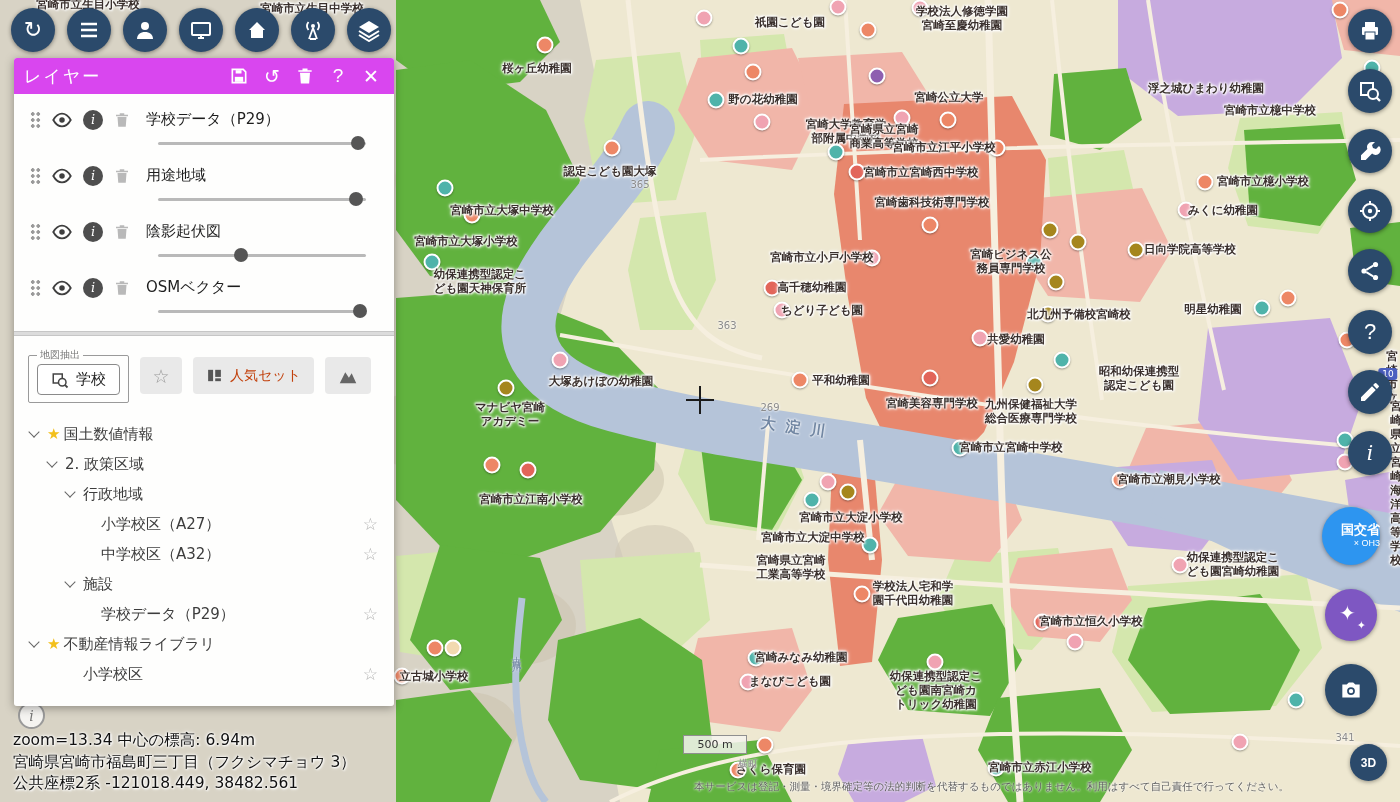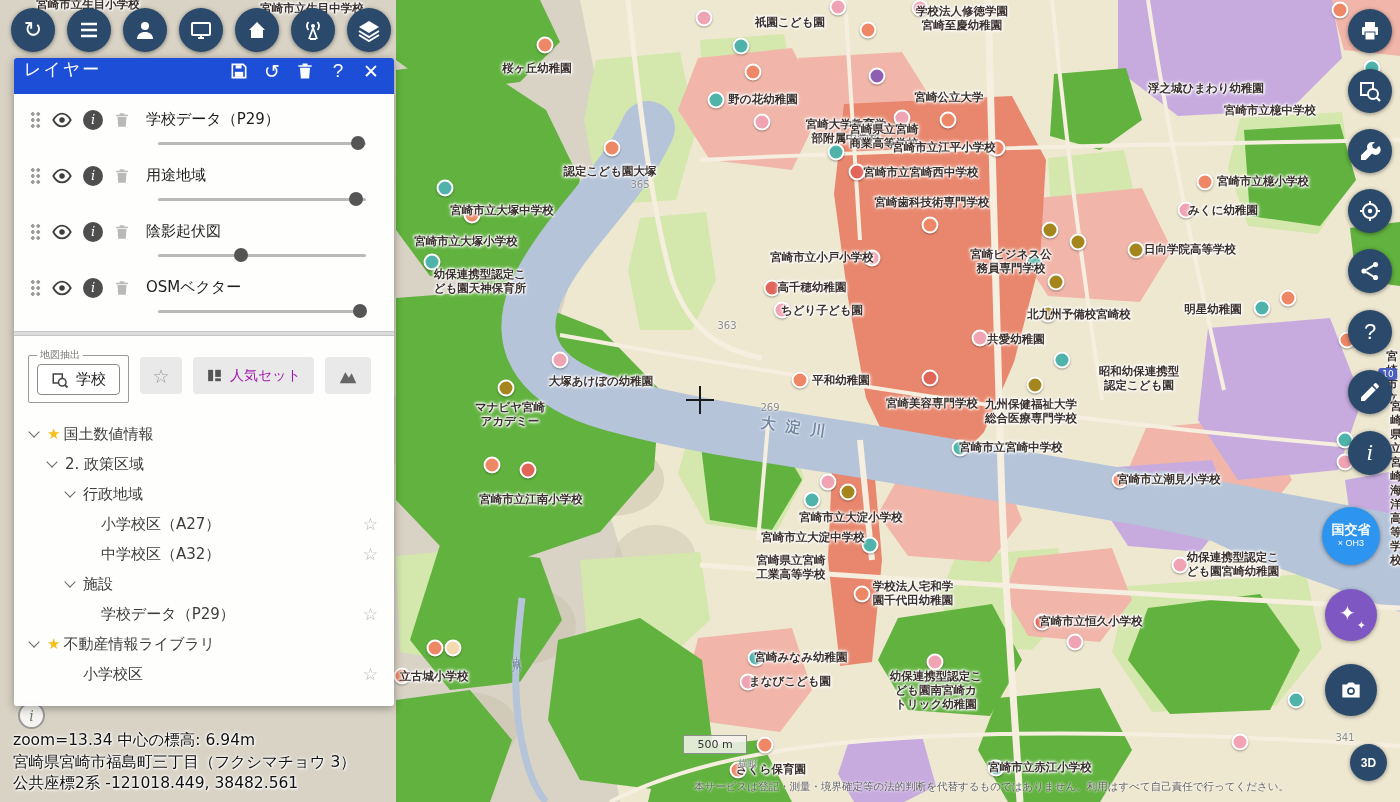--- a/index.html
+++ b/index.html
@@ -21,31 +21,31 @@
 #attribution{position:absolute;left:694px;top:780px;font-size:10.5px;color:#5f5f5f;text-shadow:0 0 2px #fff,0 0 3px #fff;white-space:nowrap;z-index:5}
 #status{position:absolute;left:13px;bottom:7px;z-index:15;font-size:15.5px;color:#101010;line-height:1.4;font-weight:500;text-shadow:0 0 2px #fff,0 0 3px #fff,0 0 5px #fff,1px 1px 2px #fff}
 #mini-info{position:absolute;left:18px;top:702px;width:27px;height:27px;border-radius:50%;background:rgba(255,255,255,.75);border:2px solid #9a9a9a;color:#777;display:flex;align-items:center;justify-content:center;font-size:14px;font-style:italic;z-index:10;font-family:"DejaVu Serif",serif}
 
 #top-toolbar{position:absolute;left:11px;top:8px;display:flex;gap:12px;z-index:30}
 .tt-btn,.rt-btn{width:44px;height:44px;border-radius:50%;background:#2b4a6b;border:none;display:flex;align-items:center;justify-content:center;color:#fff;box-shadow:0 1px 4px rgba(0,0,0,.45);cursor:pointer;font-size:22px}
 .tt-btn svg,.rt-btn svg{width:24px;height:24px}
 
 .rt-btn{position:absolute;right:8px;z-index:30}
 #rt-print{top:9px}#rt-mapsearch{top:69px}#rt-tools{top:129px}#rt-locate{top:189px}#rt-share{top:249px}#rt-help{top:310px}#rt-edit{top:370px}#rt-info{top:431px;font-family:"DejaVu Serif",serif;font-style:italic;font-size:20px}
-#rt-mlit{position:absolute;right:20px;top:507px;width:58px;height:58px;border-radius:50%;background:#2d95f0;color:#fff;display:flex;flex-direction:column;align-items:center;justify-content:center;line-height:1.15;z-index:30;box-shadow:0 1px 4px rgba(0,0,0,.4);cursor:pointer;border:none}
+#rt-mlit{position:absolute;right:20px;top:507px;width:58px;height:58px;border-radius:50%;background:#2d95f0;color:#fff;display:flex;flex-direction:column;align-items:flex-end;justify-content:center;line-height:1.15;z-index:30;box-shadow:0 1px 4px rgba(0,0,0,.4);cursor:pointer;border:none}
 #rt-mlit .l1{font-size:13px;font-weight:bold}
 #rt-mlit .l2{font-size:9px}
 #rt-ai{position:absolute;right:23px;top:589px;width:52px;height:52px;border-radius:50%;background:#7e57c2;color:#fff;z-index:30;box-shadow:0 1px 4px rgba(0,0,0,.4);cursor:pointer;border:none}
 #rt-ai .sp1{position:absolute;left:14px;top:12px;font-size:20px}
 #rt-ai .sp2{position:absolute;right:11px;bottom:9px;font-size:11px}
 #rt-camera{position:absolute;right:23px;top:664px;width:52px;height:52px;border-radius:50%;background:#2b4a6b;display:flex;align-items:center;justify-content:center;z-index:30;box-shadow:0 1px 4px rgba(0,0,0,.4);cursor:pointer;border:none}
 #rt-3d{position:absolute;right:13px;top:744px;width:37px;height:37px;border-radius:50%;background:#2b4a6b;color:#fff;font-size:12px;font-weight:bold;display:flex;align-items:center;justify-content:center;z-index:30;box-shadow:0 1px 4px rgba(0,0,0,.4);cursor:pointer;border:none}
 
 #layer-panel{position:absolute;left:14px;top:58px;width:380px;height:648px;background:rgba(255,255,255,.97);border-radius:3px;box-shadow:0 2px 10px rgba(0,0,0,.35);z-index:20;overflow:hidden}
-.lp-header{height:36px;background:#1d4ed8;display:flex;align-items:flex-start;padding:0 10px}
+.lp-header{height:36px;background:#d946ef;display:flex;align-items:center;padding:0 10px}
 .lp-title{color:#fff;font-size:17px;letter-spacing:2px;flex:1}
 .lp-hicon{color:#fff;width:26px;height:26px;display:flex;align-items:center;justify-content:center;margin-left:7px;cursor:pointer;font-size:19px;background:none;border:none}
 .lp-hicon svg{width:20px;height:20px}
 #layer-list{padding:13px 12px 0}
 .layer-row{margin-bottom:12px}
 .lr-top{display:flex;align-items:center;gap:10px;height:25px}
 .drag{width:11px;height:17px;background-image:radial-gradient(circle,#9a9a9a 1.6px,transparent 1.9px);background-size:5.5px 6px;margin-left:4px;cursor:grab}
 .eye{display:flex;cursor:pointer}.eye svg{width:22px;height:22px}
 .inf{width:20px;height:20px;border-radius:50%;background:#4e4e4e;color:#fff;font-size:13px;display:flex;align-items:center;justify-content:center;font-style:italic;font-family:"DejaVu Serif",serif;cursor:pointer}
 .lr-trash{display:flex;cursor:pointer}.lr-trash svg{width:18px;height:20px;fill:#b9b9b9}
@@ -54,21 +54,21 @@
 .sl-track{position:absolute;left:0;right:0;top:7px;height:3px;background:#b9b9b9;border-radius:2px}
 .sl-thumb{position:absolute;top:1px;width:14px;height:14px;border-radius:50%;background:#555;transform:translateX(-50%)}
 .lp-div{height:5px;background:#dcdcdc;border-top:1px solid #c6c6c6;border-bottom:1px solid #c6c6c6;margin:4px 0 12px}
 .extract-row{display:flex;align-items:center;gap:11px;padding:0 14px;margin:4px 0 14px}
 fieldset.extract{border:1px solid #9a9a9a;border-radius:2px;padding:2px 8px 7px}
 fieldset.extract legend{font-size:10px;color:#777;padding:0 3px}
 .btn-school{display:flex;align-items:center;gap:7px;background:#fff;border:1px solid #8a8a8a;border-radius:4px;padding:5px 13px;font-size:15px;color:#222;cursor:pointer;font-family:inherit}
 .btn-school svg{width:18px;height:18px}
 .btn-gray{background:#e9e9e9;border:none;border-radius:4px;height:37px;display:flex;align-items:center;justify-content:center;cursor:pointer;color:#555;font-family:inherit}
 .btn-star{width:42px;font-size:19px;color:#999}
-.btn-popular{padding:16px 13px;gap:7px;font-size:14px;color:#a21caf}
+.btn-popular{padding:16px 13px;gap:7px;font-size:14px;color:#c2410c}
 .btn-popular svg{width:17px;height:17px}
 .btn-mountain{width:46px}.btn-mountain svg{width:22px;height:22px}
 #tree{padding:2px 0}
 .tree-row{position:relative;display:flex;align-items:center;height:30px;font-size:15px;color:#3d3d3d;cursor:pointer}
 .chev{width:8px;height:8px;border-right:1.8px solid #666;border-bottom:1.8px solid #666;transform:rotate(45deg);margin-right:9px;margin-top:-4px;flex:none}
 .pstar{color:#f3c01c;margin-right:3px;font-size:15px}
 .tstar{position:absolute;right:16px;color:#b5b5b5;font-size:17px}
 </style>
 </head>
 <body>

